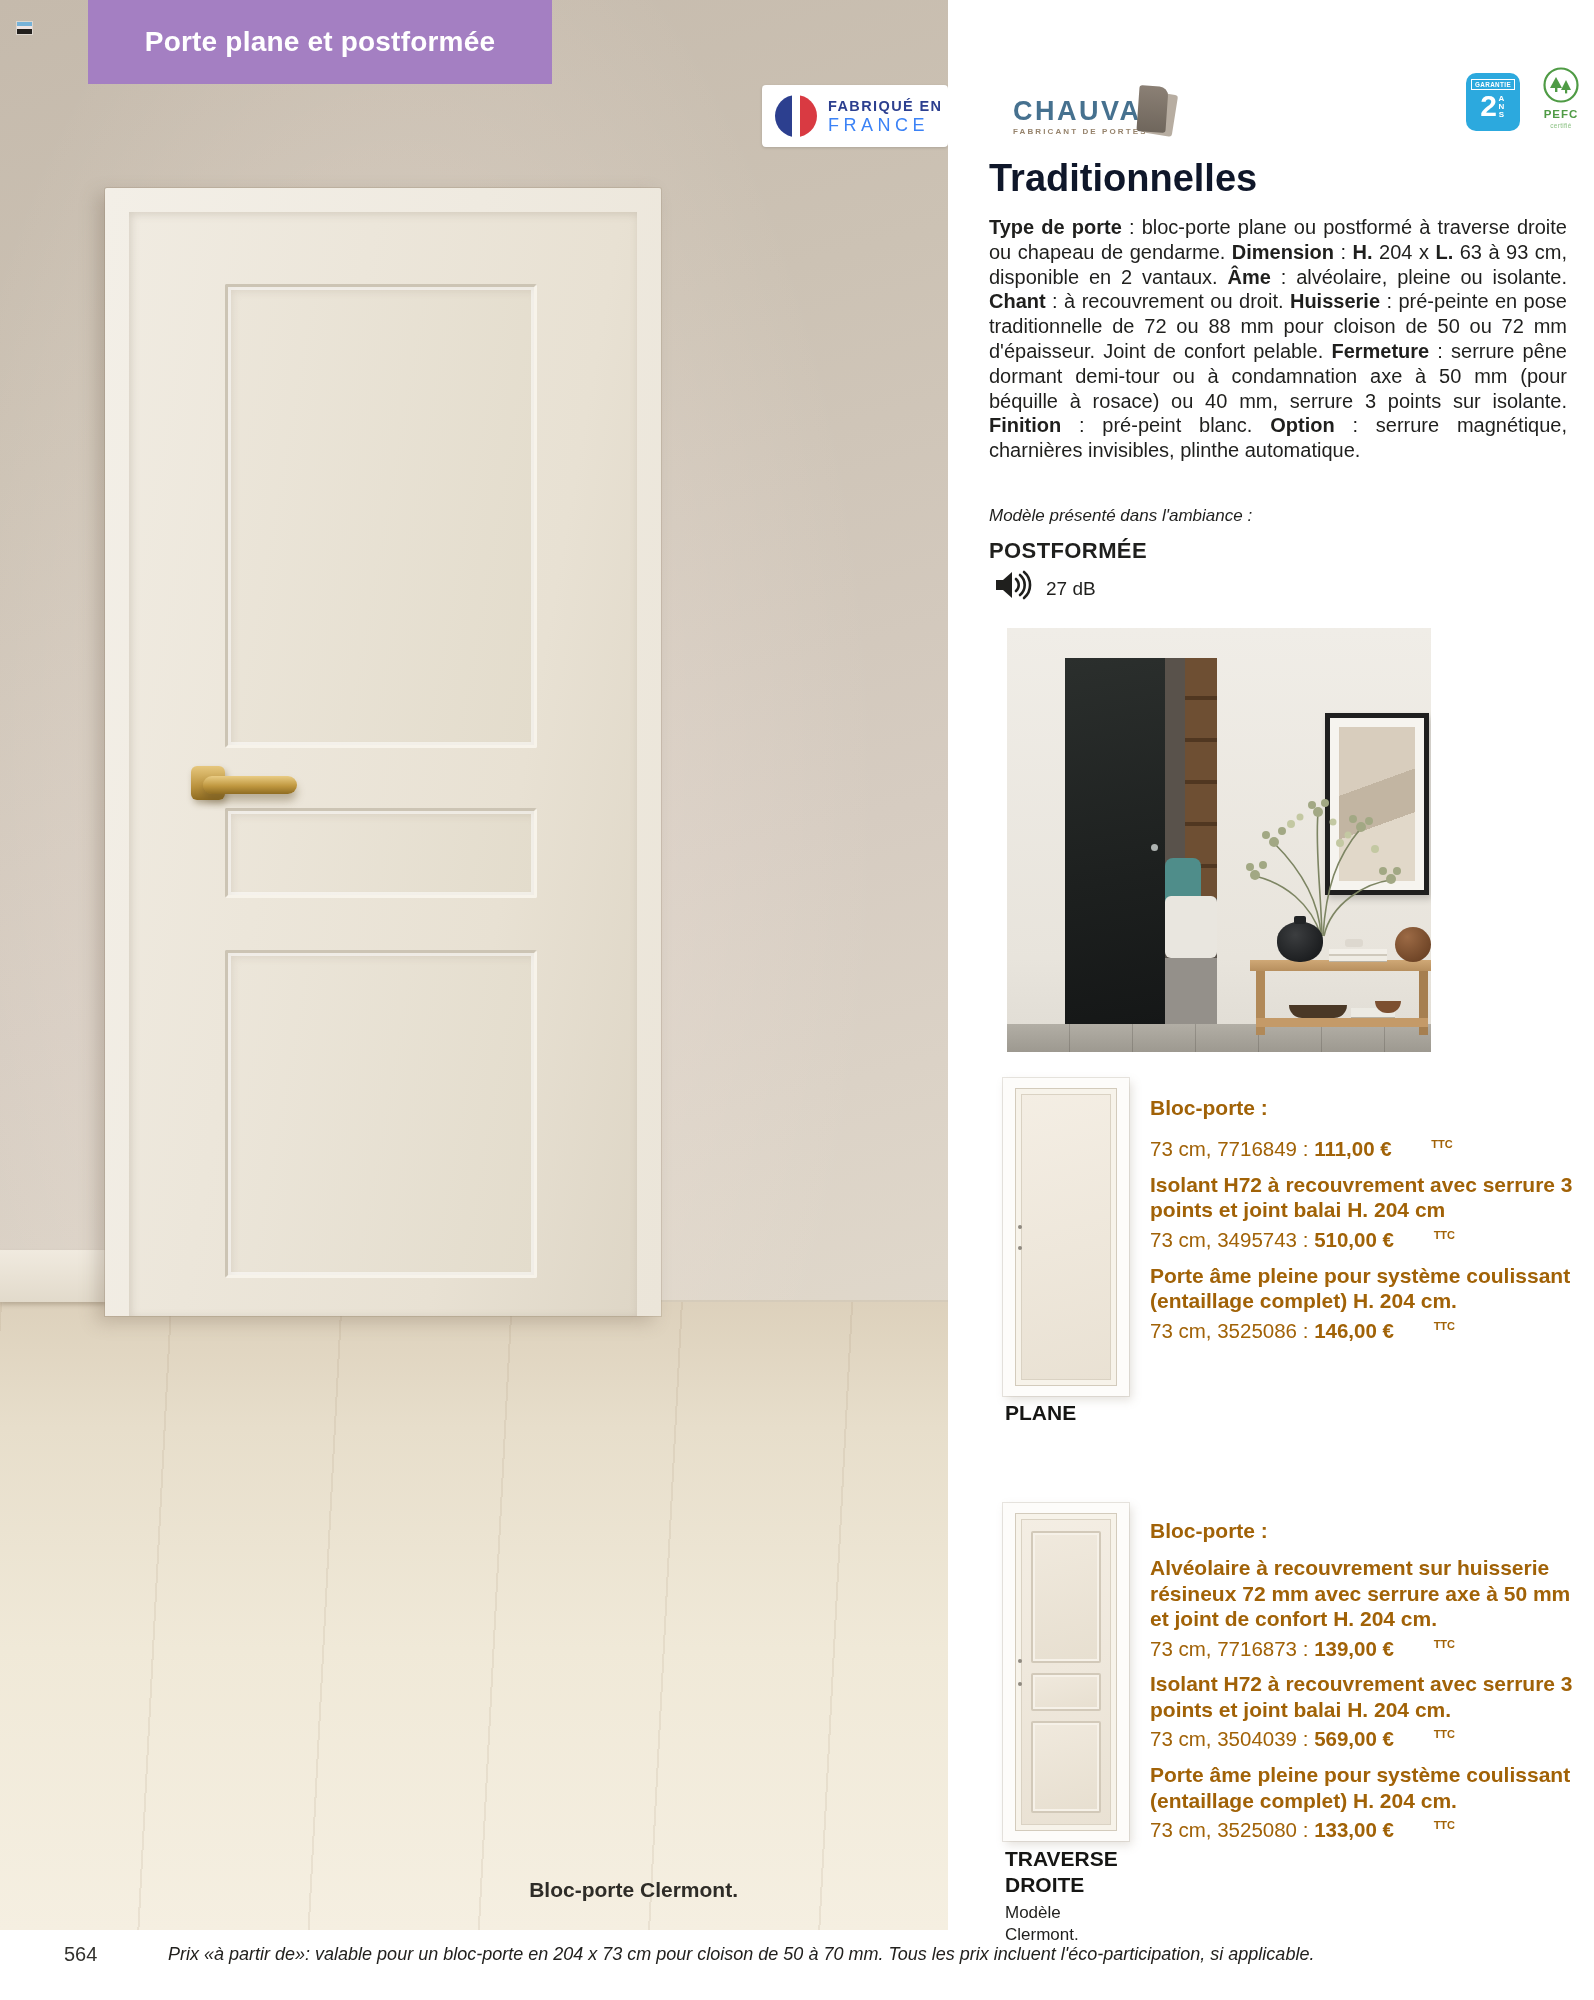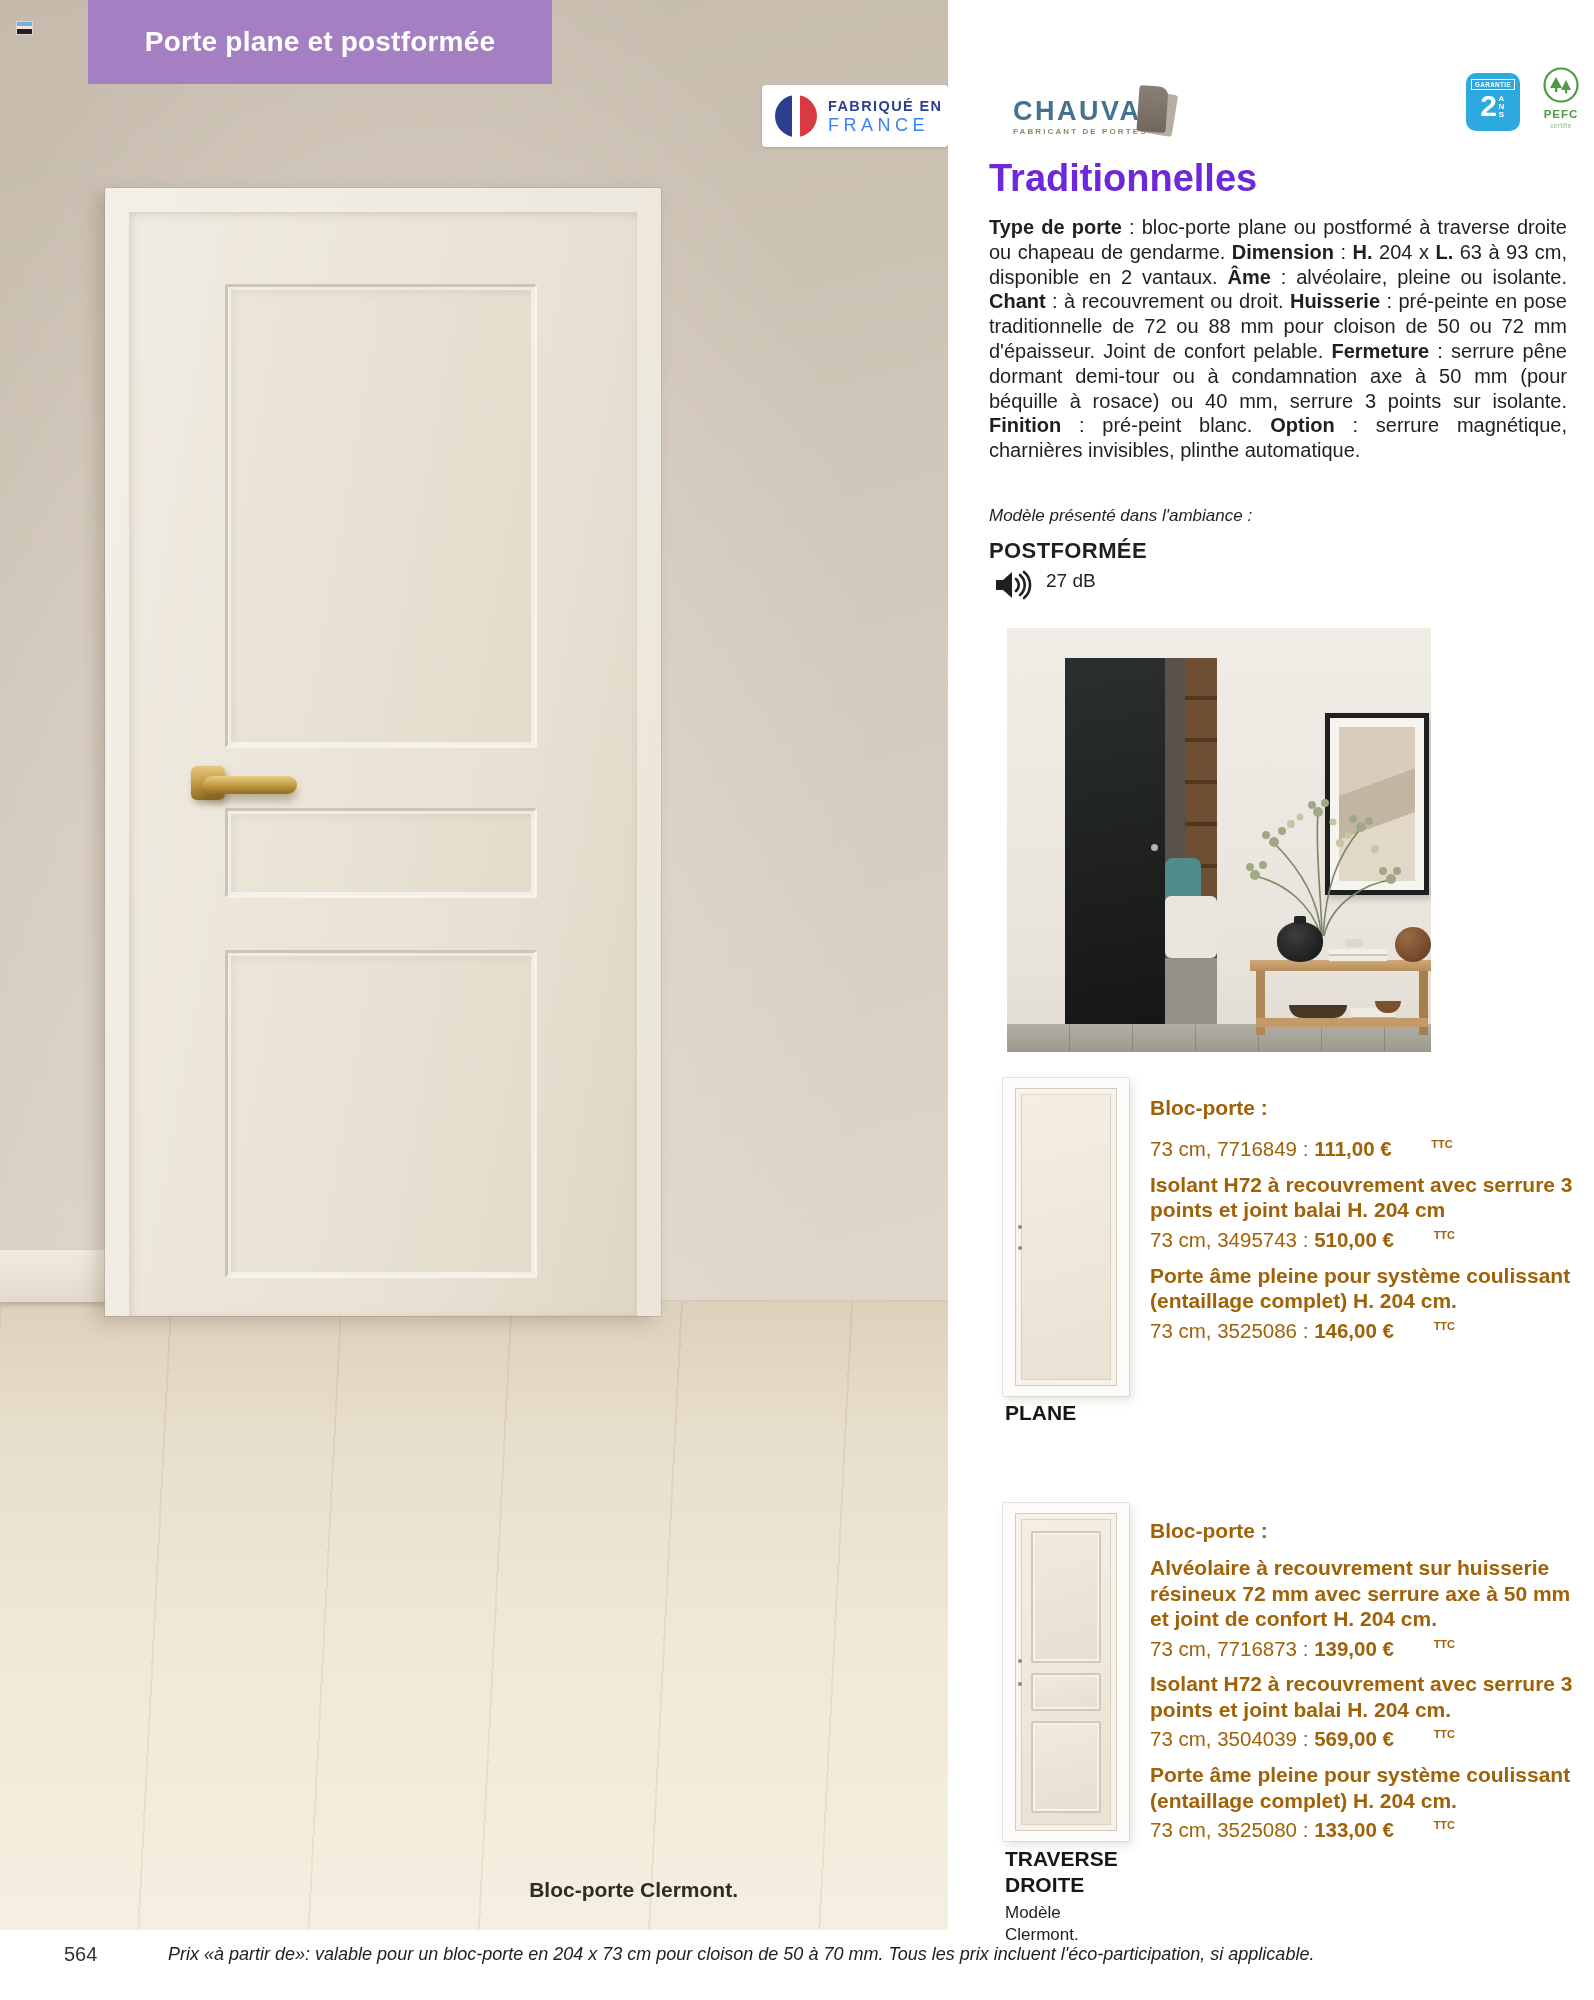--- a/index.html
+++ b/index.html
@@ -64,27 +64,27 @@
   .g-label{margin:6px auto 0;width:42px;font-size:6.3px;font-weight:700;border:1px solid #fff;
         padding:1px 0;letter-spacing:.4px;}
   .g-row{display:flex;justify-content:center;align-items:flex-start;margin-top:1px;}
   .g-num{font-size:30px;font-weight:800;line-height:29px;}
   .g-ans{font-size:8px;font-weight:800;writing-mode:vertical-lr;text-orientation:upright;
         line-height:9px;margin-top:3px;letter-spacing:-1px;}
   .pefc{position:absolute;left:1532px;top:66px;width:58px;text-align:center;color:#4f9b45;line-height:1;}
   .pefc-name{font-size:11.5px;font-weight:800;letter-spacing:1px;margin-top:2px;}
   .pefc-sub{font-size:6.5px;color:#8cc284;margin-top:2px;letter-spacing:.3px;}
 
-  .title{position:absolute;left:989px;top:156px;font-size:38px;line-height:44px;font-weight:800;color:#6d28d9;}
+  .title{position:absolute;left:989px;top:156px;font-size:38px;line-height:44px;font-weight:800;color:#0f172a;}
   .desc{position:absolute;left:989px;top:215px;width:578px;font-size:20px;line-height:24.8px;
         text-align:justify;color:#1f1f1d;}
   .desc b{font-weight:700;}
   .note{position:absolute;left:989px;top:506px;font-style:italic;font-size:17px;}
   .postformee{position:absolute;left:989px;top:538px;font-size:22px;font-weight:800;letter-spacing:.4px;}
-  .sound{position:absolute;left:995px;top:570px;display:flex;align-items:flex-start;gap:13px;font-size:19px;}
+  .sound{position:absolute;left:995px;top:570px;display:flex;align-items:flex-end;gap:13px;font-size:19px;}
 
   
   .ambiance{position:absolute;left:1007px;top:628px;width:424px;height:424px;overflow:hidden;
         background:linear-gradient(180deg,#f0ede7,#e8e4dc 78%,#dfdbd3);}
   .amb-floor{position:absolute;left:0;right:0;bottom:0;height:28px;
         background:linear-gradient(180deg,#b2aea5,#9d9990);}
   .amb-floor:before{content:"";position:absolute;inset:0;
         background:repeating-linear-gradient(90deg,transparent 0 62px,rgba(70,65,58,.25) 62px 63px);}
   .amb-door{position:absolute;left:58px;top:30px;width:100px;height:366px;
         background:linear-gradient(170deg,#2b2f2d,#1d201f 60%,#151717);}

